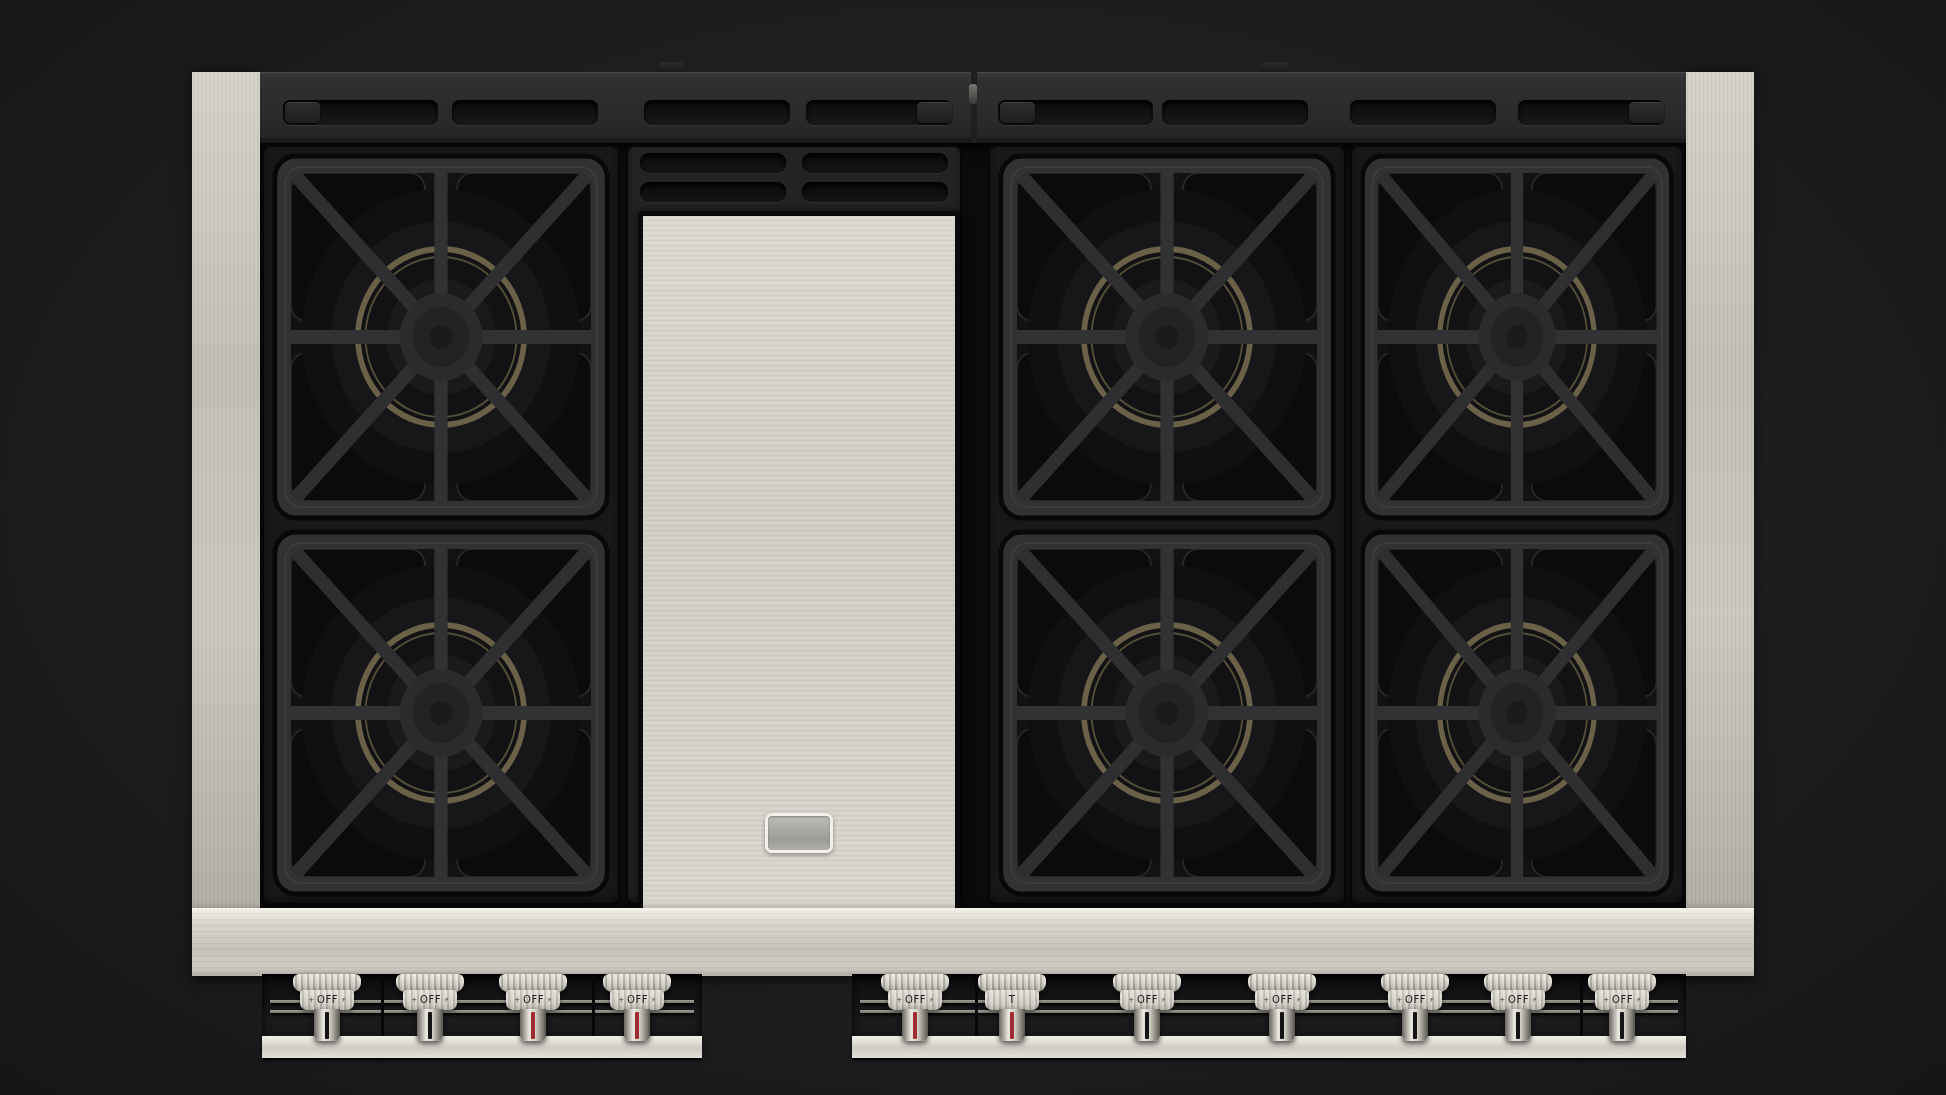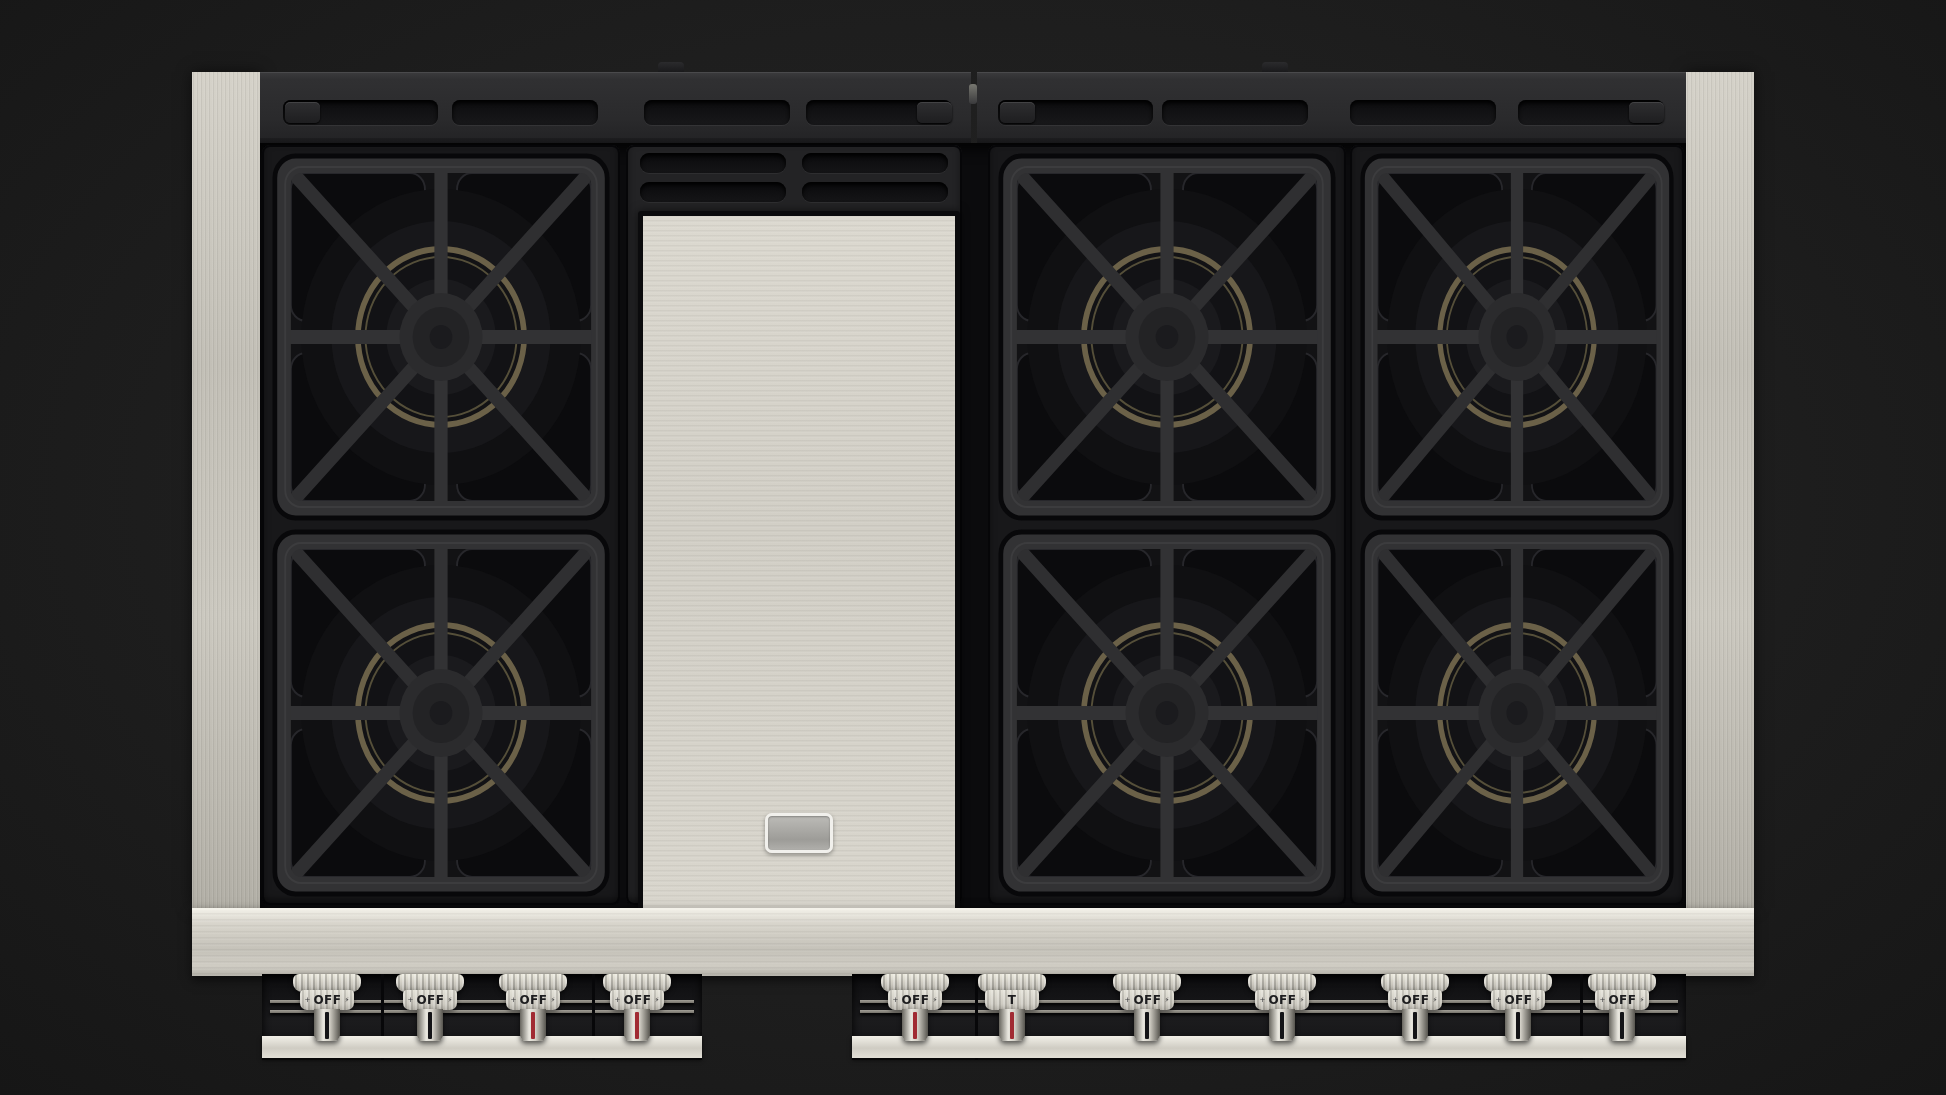--- a/index.html
+++ b/index.html
@@ -77,21 +77,21 @@
     background:
       repeating-linear-gradient(90deg, rgba(255,255,255,.25) 0 2px, rgba(0,0,0,.18) 2px 4px, rgba(255,255,255,0) 4px 6px),
       linear-gradient(180deg,#eceade 0%,#c9c6bd 60%,#a5a299 100%);
     box-shadow:0 2px 5px rgba(0,0,0,.65);}
   .kflange{width:54px;height:20px;margin:-2px auto 0;border-radius:4px 4px 7px 7px;
     background:
       repeating-linear-gradient(90deg, rgba(255,255,255,.18) 0 2px, rgba(0,0,0,.12) 2px 4px, rgba(255,255,255,0) 4px 6px),
       linear-gradient(180deg,#e4e2d8 0%,#cdcac1 70%,#b0ada4 100%);
     display:flex;align-items:center;justify-content:center;gap:3px;
     box-shadow:0 2px 4px rgba(0,0,0,.5);}
-  .klbl{font-size:12px;font-weight:bold;color:#1d1d1f;letter-spacing:.5px;line-height:1;}
+  .klbl{font-size:10px;font-weight:normal;color:#1d1d1f;letter-spacing:.5px;line-height:1;}
   .kmark{font-size:7px;color:#3a3a3c;line-height:1;}
   .kstem{width:26px;height:32px;margin:-1px auto 0;border-radius:0 0 6px 6px;
     background:linear-gradient(90deg,#67655e 0%,#e9e7df 35%,#d2cfc6 60%,#57554f 100%);
     display:flex;justify-content:center;box-shadow:0 3px 5px rgba(0,0,0,.6);}
   .kind{width:4px;height:27px;margin-top:3px;border-radius:1px;}
 </style>
 </head>
 <body>
 
 <div id="scene">

